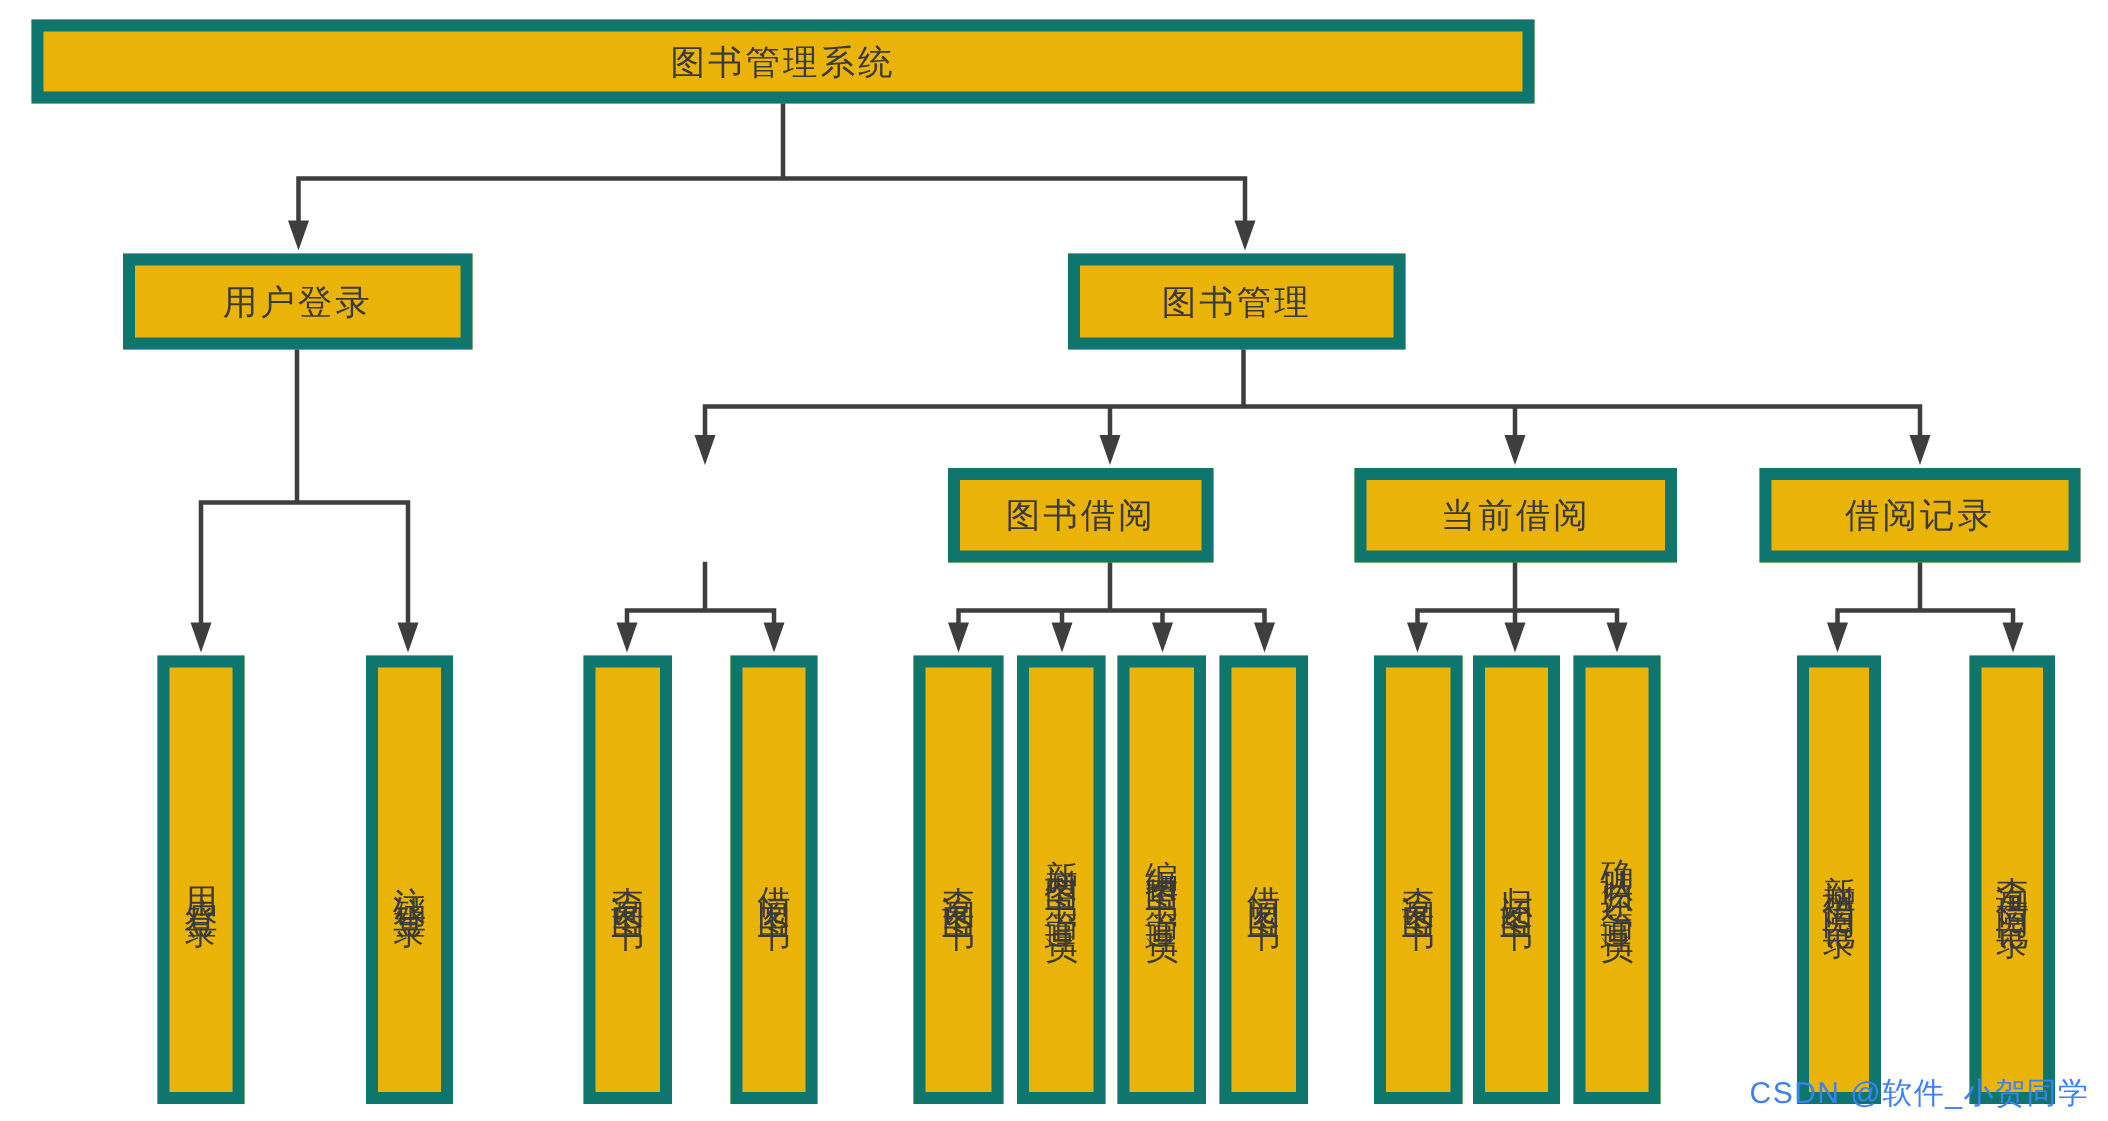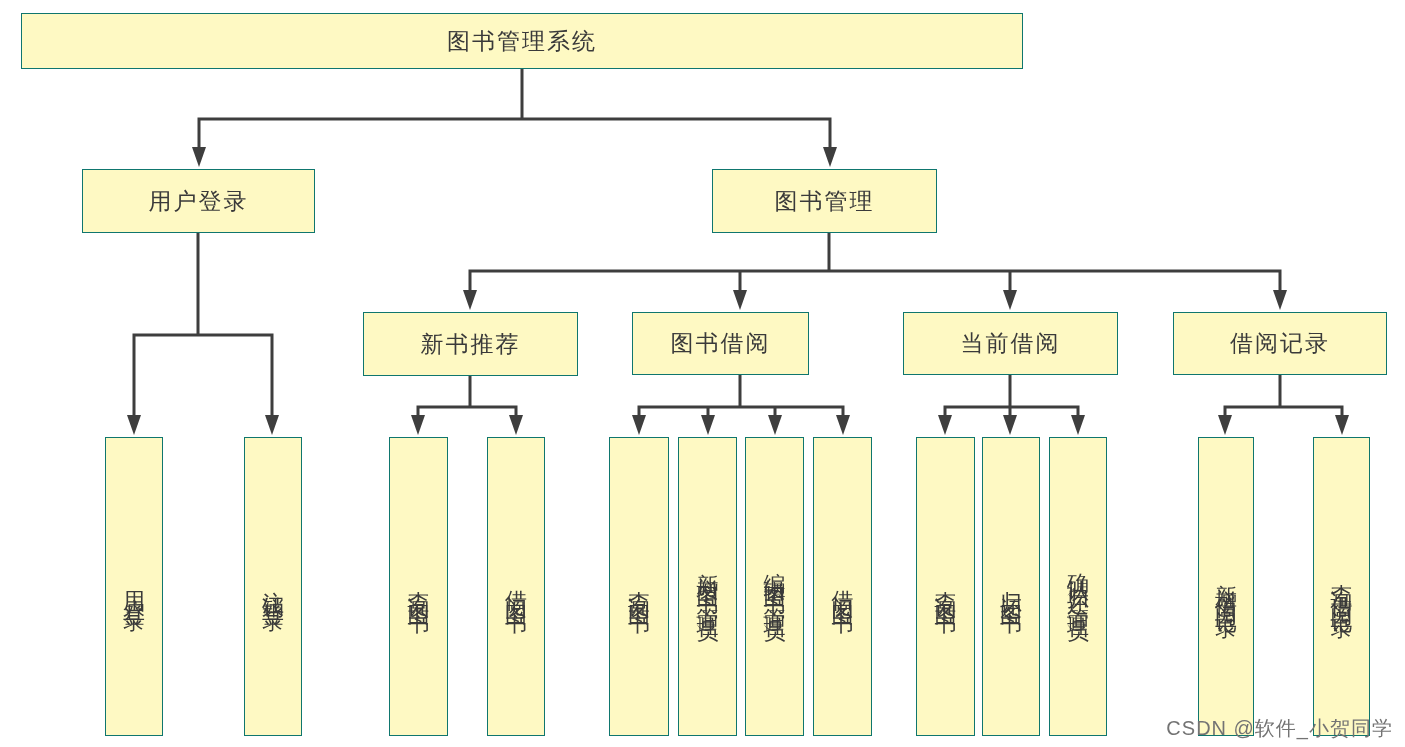--- a/index.html
+++ b/index.html
@@ -7,22 +7,22 @@
     position:relative;
     width:1405px;height:747px;
     background:#ffffff;
     font-family:"Liberation Sans", sans-serif;
     overflow:hidden;
   }
   .stage svg{position:absolute;left:0;top:0;}
   .node{
     position:absolute;
     box-sizing:border-box;
-    background:#fef9c3;
-    border:1px solid #0f766e;
+    background:#eab308;
+    border:8px solid #0f766e;
     display:flex;
     align-items:center;
     justify-content:center;
     color:#3a3a3a;
   }
   .node.h span{
     font-size:23px;
     letter-spacing:2px;
     white-space:nowrap;
   }
@@ -31,21 +31,21 @@
     text-orientation:mixed;
     font-size:22px;
     letter-spacing:7px;
     line-height:1;
   }
   .watermark{
     position:absolute;
     right:12px;
     bottom:5px;
     font-size:20px;
-    color:#737373;
+    color:#3b82f6;
     letter-spacing:1px;
     white-space:nowrap;
   }
 </style>
 </head>
 <body>
 
 <div class="stage">
 
   <svg width="1405" height="747" viewBox="0 0 1405 747" aria-hidden="true">
@@ -95,23 +95,20 @@
     <span>图书管理系统</span>
   </div>
 
   <div class="node h" style="left:82px;top:169px;width:233px;height:64px">
     <span>用户登录</span>
   </div>
   <div class="node h" style="left:712px;top:169px;width:225px;height:64px">
     <span>图书管理</span>
   </div>
 
-  <div class="node h" style="left:363px;top:312px;width:215px;height:64px">
-    <span>新书推荐</span>
-  </div>
   <div class="node h" style="left:632px;top:312px;width:177px;height:63px">
     <span>图书借阅</span>
   </div>
   <div class="node h" style="left:903px;top:312px;width:215px;height:63px">
     <span>当前借阅</span>
   </div>
   <div class="node h" style="left:1173px;top:312px;width:214px;height:63px">
     <span>借阅记录</span>
   </div>
 

